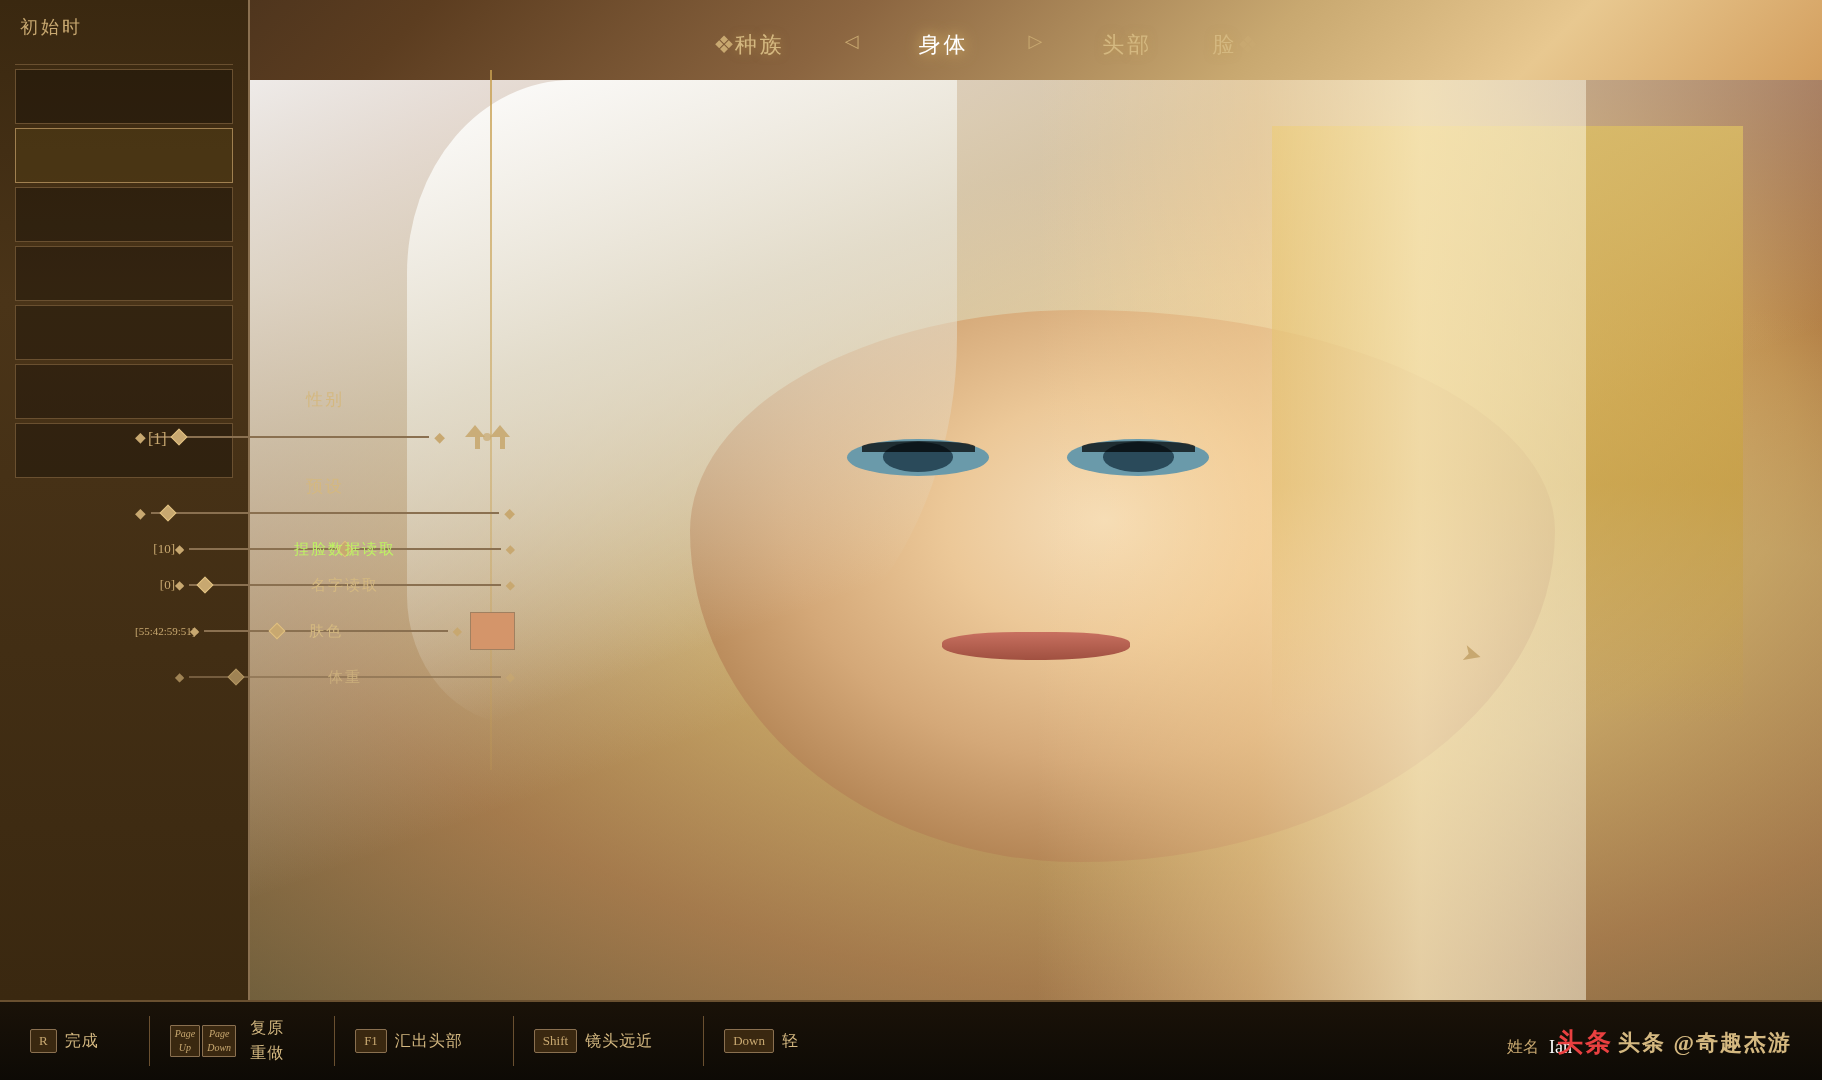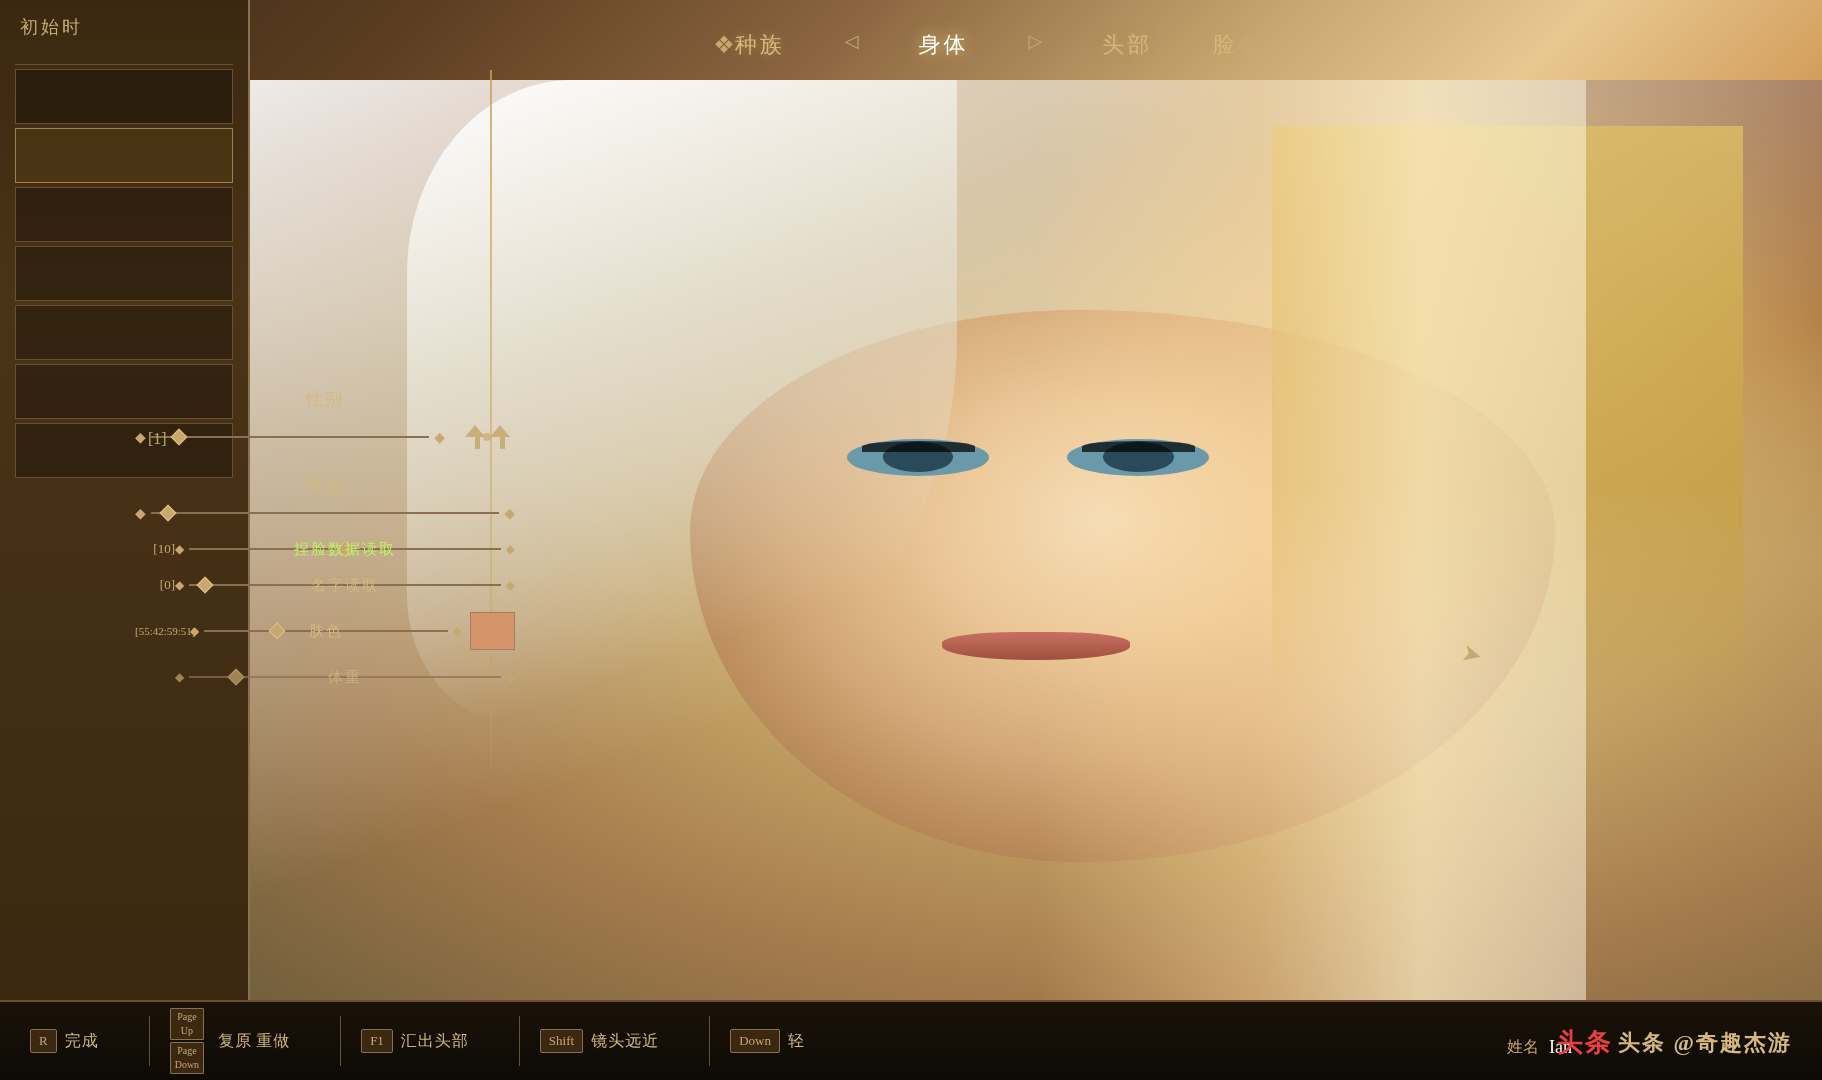--- a/index.html
+++ b/index.html
@@ -163,22 +163,23 @@
 
     .bottom-separator {
       width: 1px;
       height: 50px;
       background: #6a5030;
       margin: 0 20px;
     }
 
     .page-key-stack {
       display: flex;
-      flex-direction: column;
+      flex-direction: row;
       gap: 2px;
+      font-style: italic;
     }
 
     .page-key {
       background: #3a2810;
       border: 1px solid #8a7050;
       color: #c8a870;
       padding: 1px 4px;
       font-size: 10px;
       text-align: center;
       border-radius: 1px;
@@ -492,21 +493,21 @@
     <span class="key-label">完成</span>
   </div>
 
   <div class="bottom-separator"></div>
 
   <div class="bottom-btn">
     <div class="page-key-stack">
       <span class="page-key">Page<br>Up</span>
       <span class="page-key">Page<br>Down</span>
     </div>
-    <div style="display:flex;flex-direction:row;gap:4px;margin-left:6px;">
+    <div style="display:flex;flex-direction:column;gap:4px;margin-left:6px;">
       <span class="key-label">复原</span>
       <span class="key-label">重做</span>
     </div>
   </div>
 
   <div class="bottom-separator"></div>
 
   <div class="bottom-btn">
     <span class="key-badge">F1</span>
     <span class="key-label">汇出头部</span>

